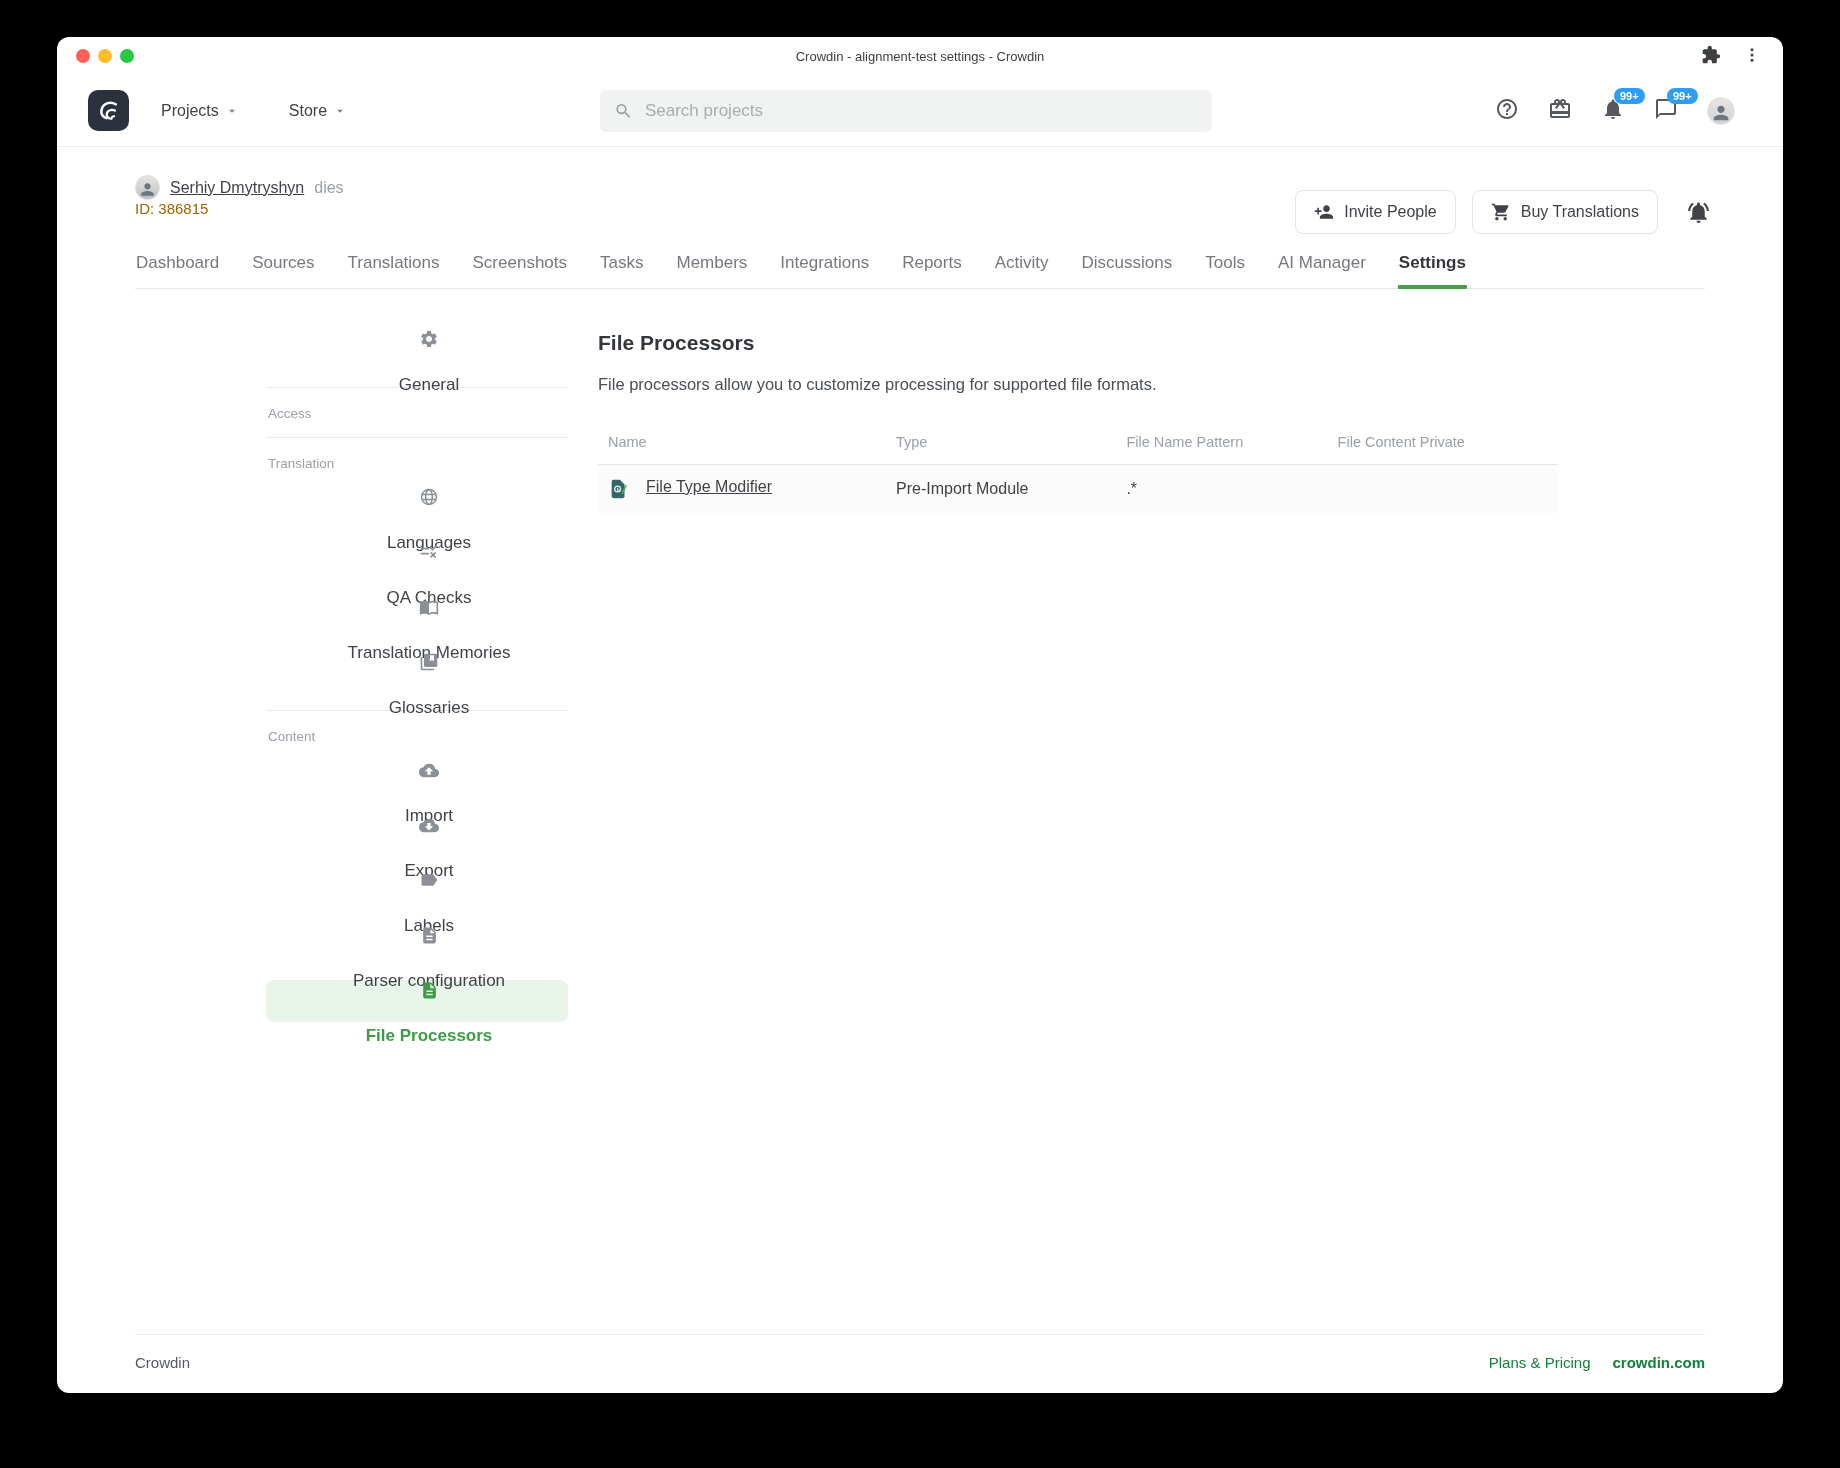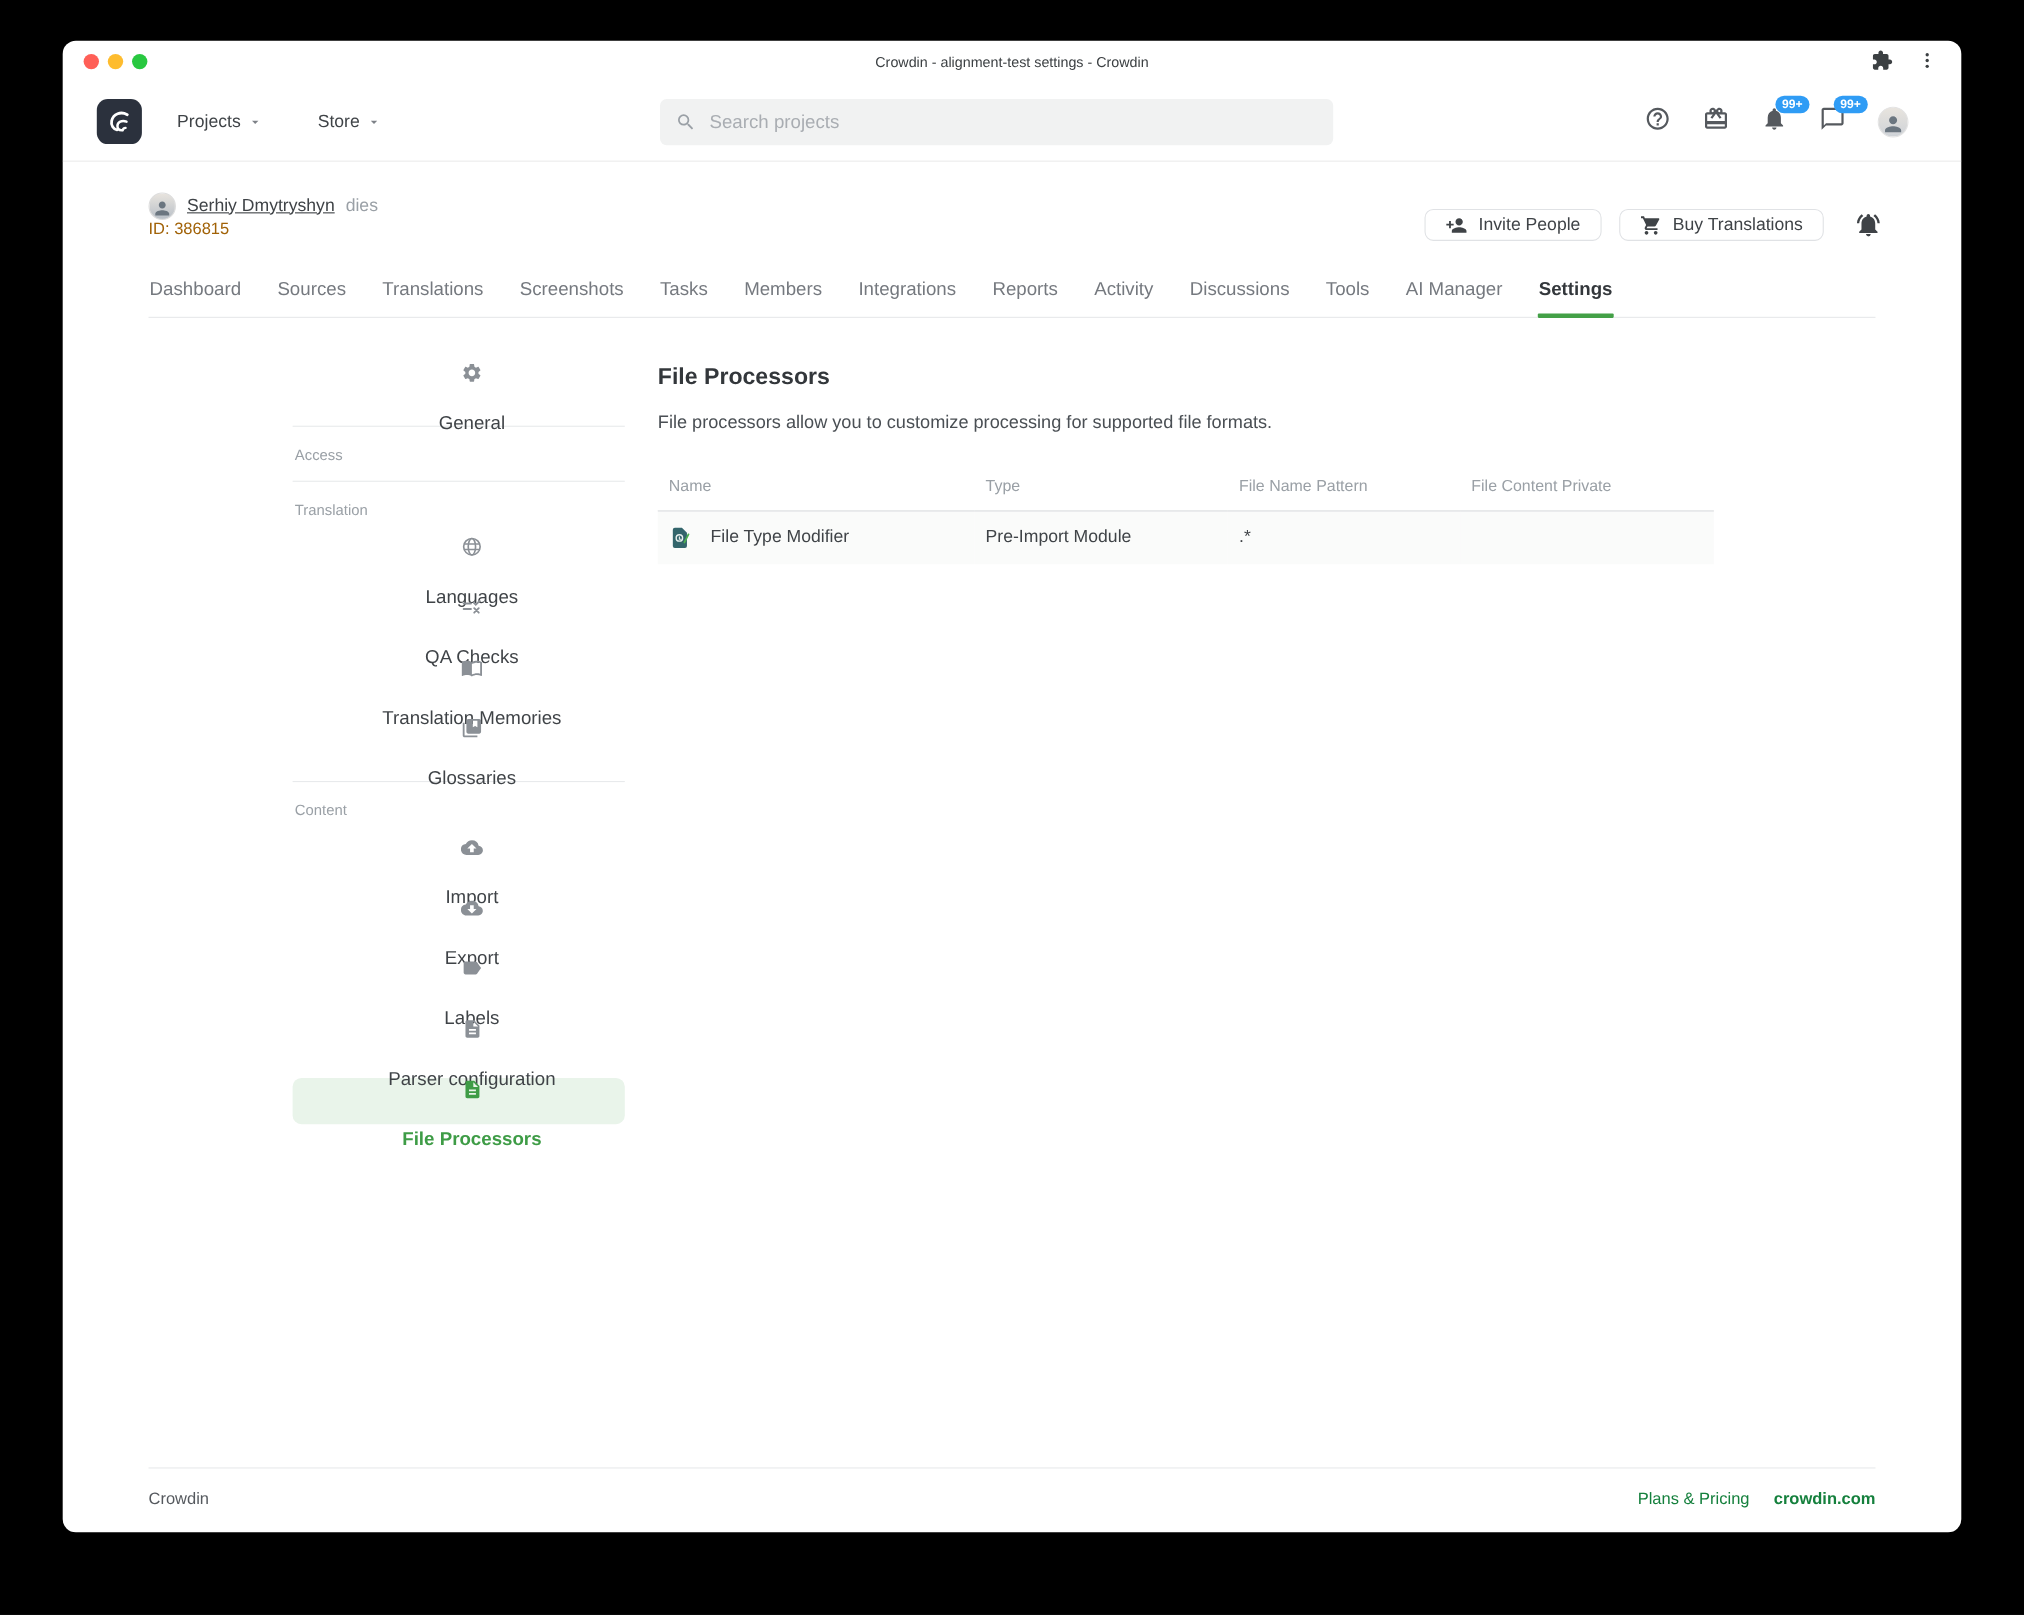--- a/index.html
+++ b/index.html
@@ -36,21 +36,21 @@
   .owner-line { display:flex; align-items:center; gap:10px; }
   .owner-avatar { width:25px; height:25px; border-radius:50%; background:linear-gradient(180deg,#e8e4de,#b9c0c8); overflow:hidden; display:flex; align-items:flex-end; justify-content:center; border:1px solid #ddd; }
   .owner-name { font-size:16px; color:#3f4347;text-decoration:underline; }
   .owner-suffix { font-size:16px; color:#9aa0a6; }
   .title-row { display:flex; align-items:center; gap:18px; margin-top:10px; }
   .project-title { font-size:31px; font-weight:bold; color:#33373b; letter-spacing:-0.3px; }
   .private-pill { display:flex; align-items:center; gap:7px; border:1px solid #dadce0; border-radius:16px; height:31px; padding:0 14px; background:#fff; }
   .private-pill .txt { font-size:14px; font-weight:bold; color:#55595e; }
   .project-id { margin-top:0; font-size:15px; color:#a16207; }
   .head-actions { position:absolute; right:72px; top:43px; display:flex; align-items:center; gap:16px; }
-  .btn { display:flex; align-items:center; gap:10px; height:29px; padding:0 18px; background:#fff;
+  .btn { display:flex; align-items:center; gap:10px; height:44px; padding:0 18px; background:#fff;
          border:1px solid #e0e2e5; border-radius:8px; font-size:16px; color:#3f4347; cursor:pointer; }
   .head-bell { margin-left:12px; display:flex; align-items:center; }
   
   .tabs { display:flex; gap:31px; margin-top:36px; border-bottom:1px solid #e7e8ea; }
   .tab { position:relative; font-size:17px; color:#75797f; padding:0 1px 15px 1px; cursor:pointer; white-space:nowrap; }
   .tab.active { color:#33373b; font-weight:bold; }
   .tab.active::after { content:""; position:absolute; left:0; right:0; bottom:-1px; height:4px; background:#43a047; border-radius:1px; }
   
   .bodyrow { display:flex; align-items:flex-start; }
   .sidebar { width:302px; margin-left:131px; margin-top:40px; flex:0 0 302px; }
@@ -61,21 +61,21 @@
   .side-divider { height:1px; background:#e8eaec; margin:16px 0 18px 0; }
   .side-section { font-size:13.5px; color:#9aa0a6; margin:0 0 16px 2px; }
   .sicon { width:20px; height:20px; flex:0 0 20px; display:flex; align-items:center; justify-content:center; }
   
   .main { margin-left:30px; margin-top:42px; width:960px; }
   .main h1 { font-size:21px; font-weight:bold; color:#33373b; }
   .main .desc { margin-top:20px; font-size:16.5px; color:#4a4f54; }
   table.fp { width:100%; border-collapse:collapse; margin-top:30px; }
   table.fp th { text-align:left; font-weight:normal; font-size:14.5px; color:#9aa0a6; padding:10px 8px 14px 10px; border-bottom:1px solid #e3e5e7; }
   table.fp td { font-size:16px; color:#3f4347; padding:13px 8px 13px 10px; background:#fafbfa; }
-  .namecell { display:flex; align-items:center; gap:16px; }
+  .namecell { display:flex; align-items:flex-start; gap:16px;text-decoration:underline; }
   col.c-name{ width:30%; } col.c-type{ width:24%; } col.c-fnp{ width:22%; } col.c-fcp{ width:24%; }
   
   .footer { margin-top:auto; }
   .footer-inner { margin:0 78px; border-top:1px solid #e8eaec; padding:19px 0 22px 0; display:flex; align-items:center; }
   .footer-brand { font-size:15px; color:#55595e; }
   .footer-links { margin-left:auto; display:flex; gap:22px; align-items:center; }
   .flink { font-size:15px; color:#15803d; cursor:pointer; text-decoration:none; }
   .flink.strong { font-weight:bold; }
 </style>
 </head>

